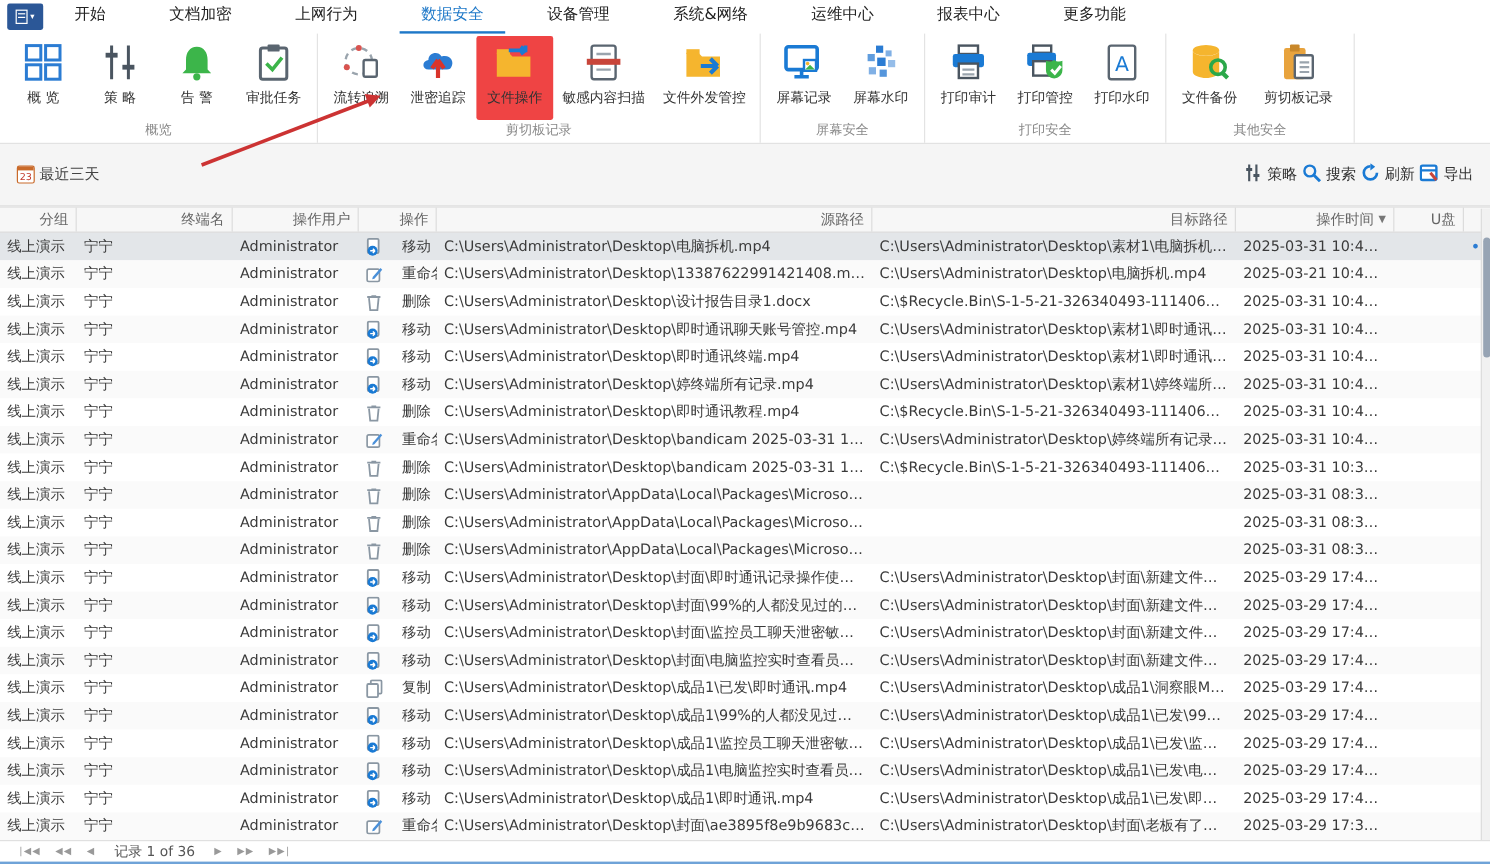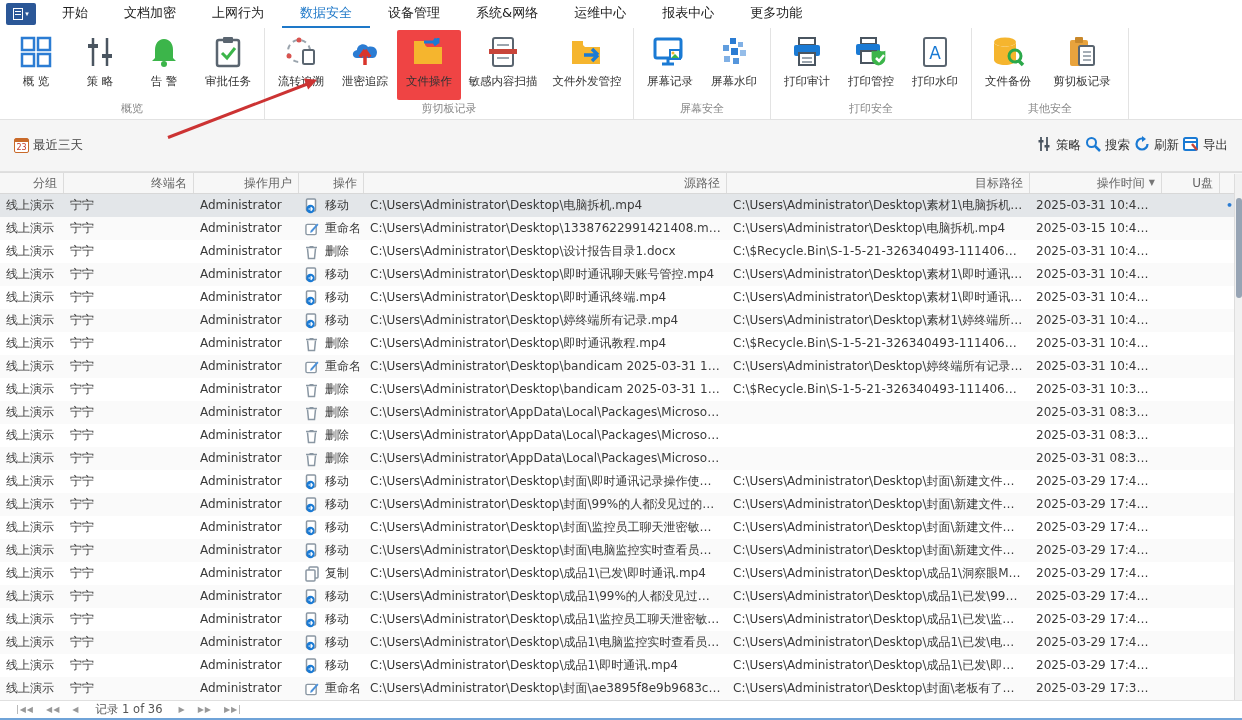--- a/index.html
+++ b/index.html
@@ -45,21 +45,21 @@
     white-space:nowrap; overflow:hidden; display:flex; justify-content:flex-end; align-items:center;}
   .sortarrow { font-size:8px; color:#777; margin-left:4px; }
   .tbody { position:relative; }
   .tr { height:23px; display:flex; background:#fff; }
   .tr:nth-child(even){ background:#fafafa; }
   .tr.selected { background:#e3e6e9; }
   .td { font-size:12px; color:#3a3a3a; line-height:23px; padding:0 6px; white-space:nowrap;
     overflow:hidden; text-overflow:ellipsis; }
   .col-group{width:64px}.col-terminal{width:130px}.col-user{width:105px}.col-op{width:65px}
   .col-src{width:363px}.col-dst{width:303px}.col-time{width:132px}.col-usb{width:58px}.col-menu{width:22px}
-  .opcell { display:flex; align-items:center; gap:6px; }
+  .opcell { display:flex; align-items:center; gap:16px; }
   .opicon { width:14px; height:15px; display:inline-flex; flex:none; }
   .dots { color:#2b7cd3; font-weight:bold; font-size:11px; line-height:23px; letter-spacing:1px; }
 
   
   .vscroll { position:absolute; right:0; top:174px; width:8px; height:526px; background:#f1f1f1; border-left:1px solid #ddd;}
   .vthumb { position:absolute; top:24px; left:1px; width:6px; height:100px; background:#97a4b4; border-radius:3px;}
 
   
   .statusbar { height:20px; border-top:1px solid #e0e0e0; background:#fff; display:flex; align-items:center;
     padding:0 10px; font-size:11px; color:#555; border-bottom:2px solid #6fa3d8; }
@@ -82,21 +82,21 @@
 </head>
 <body>
 
 <div class="app">
 
   <div class="menubar">
     <div class="appbtn">
       <span class="glyph"></span>
       <span style="font-size:7px;">▾</span>
     </div>
-    <div id="menu-items" style="display:flex;">
+    <div id="menu-items" style="display:flex;gap:17px;">
         <div class="menu-item">开始</div>
         <div class="menu-item">文档加密</div>
         <div class="menu-item">上网行为</div>
         <div class="menu-item active">数据安全</div>
         <div class="menu-item">设备管理</div>
         <div class="menu-item">系统&amp;网络</div>
         <div class="menu-item">运维中心</div>
         <div class="menu-item">报表中心</div>
         <div class="menu-item">更多功能</div>
       </div>
@@ -406,21 +406,21 @@
           <span class="opicon">
             <svg width="15" height="16" viewBox="0 0 15 16">
               <rect x="1" y="3" width="11" height="11" rx="1.5" fill="#fff" stroke="#8a97a3" stroke-width="1.5"></rect>
               <path d="M6 10 L13 2 L14.5 3.5 L7.5 11.5 L5.5 12 Z" fill="#4a90d9"></path>
             </svg>
           </span>
           <span>重命名</span>
         </div>
         <div class="td col-src">C:\Users\Administrator\Desktop\13387622991421408.mp4</div>
         <div class="td col-dst">C:\Users\Administrator\Desktop\电脑拆机.mp4</div>
-        <div class="td col-time">2025-03-15 10:44:43</div>
+        <div class="td col-time">2025-03-21 10:44:43</div>
         <div class="td col-usb"></div>
         <div class="td col-menu"></div>
       </div>
       <div class="tr">
         <div class="td col-group">线上演示</div>
         <div class="td col-terminal">宁宁</div>
         <div class="td col-user">Administrator</div>
         <div class="td col-op opcell">
           <span class="opicon">
             <svg width="13" height="16" viewBox="0 0 13 16">

